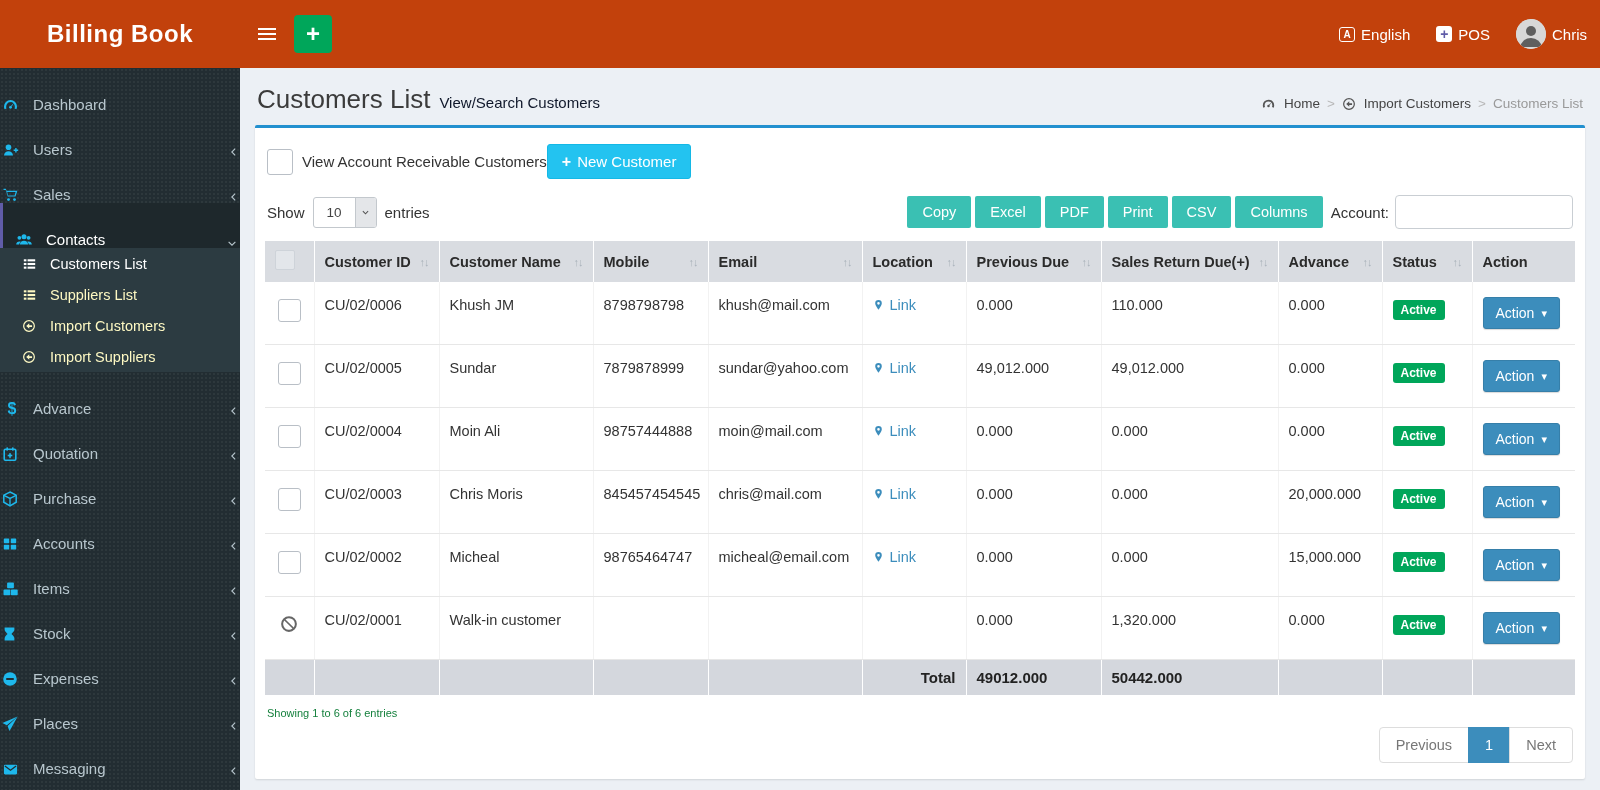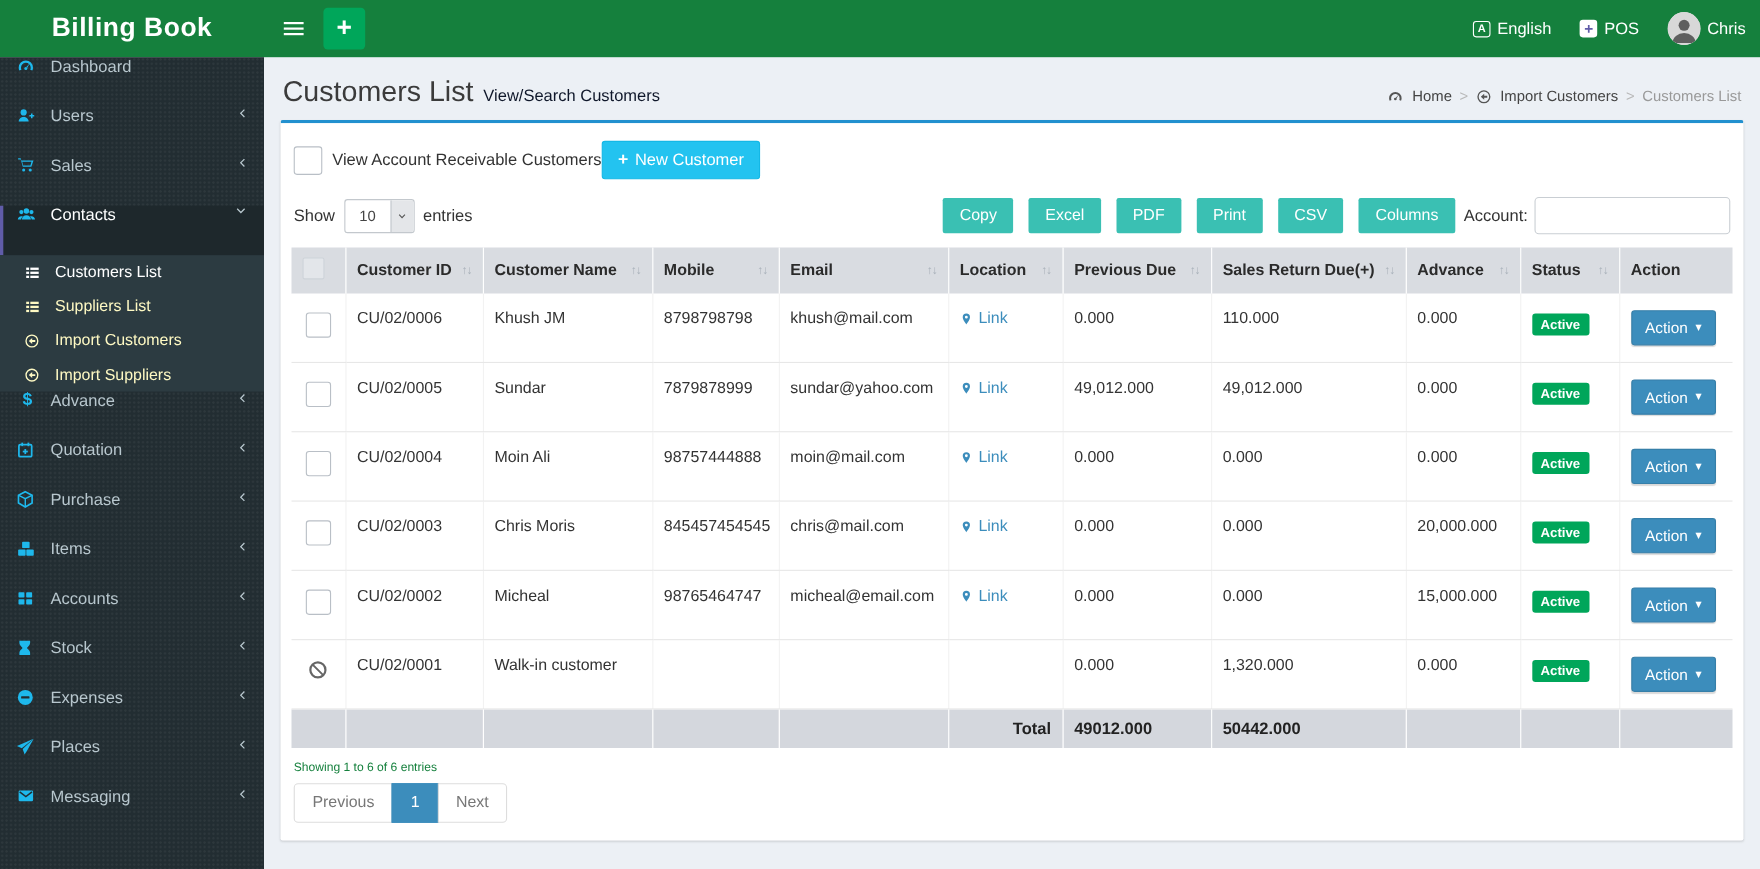--- a/index.html
+++ b/index.html
@@ -2,41 +2,41 @@
 <html><head>
 <meta charset="utf-8">
 <style>
   *{box-sizing:border-box;margin:0;padding:0}
   html,body{width:1600px;height:790px;overflow:hidden}
   body{font-family:"Liberation Sans",sans-serif;background:#ecf0f5;color:#333;font-size:14.5px}
   .ic{display:inline-block;vertical-align:middle;flex:none}
   svg{display:block}
 
   
-  .topbar{display:flex;height:52px;background:#15803d}
+  .topbar{display:flex;height:68px;background:#c2410c}
   .logo{width:240px;display:flex;align-items:center;justify-content:center;color:#fff;font-size:24px;font-weight:bold;letter-spacing:.5px;cursor:pointer}
   .topbar-main{flex:1;display:flex;align-items:center}
   .ham-wrap{padding:0 18px;height:100%;display:flex;align-items:center;cursor:pointer}
   .hamburger{position:relative;width:18px;height:2px;background:#fff;display:block}
   .hamburger::before,.hamburger::after{content:"";position:absolute;left:0;width:18px;height:2px;background:#fff}
   .hamburger::before{top:-5px}.hamburger::after{top:5px}
   .btn-add{width:38px;height:38px;background:#00a65a;border:none;border-radius:4px;color:#fff;font-size:24px;font-weight:bold;line-height:34px;cursor:pointer}
   .top-right{margin-left:auto;display:flex;align-items:center;height:100%}
   .top-item{display:flex;align-items:center;gap:6px;color:#fff;font-size:15px;padding:0 13px;height:100%;cursor:pointer}
   .lang-ic{width:16px;height:15px;border:1.4px solid #fff;border-radius:3px;font-size:10px;font-weight:bold;color:#fff;display:flex;align-items:center;justify-content:center}
   .pos-ic{width:16px;height:16px;background:#fff;border-radius:3px;color:#605ca8;font-size:14px;font-weight:bold;display:flex;align-items:center;justify-content:center;line-height:1}
   .avatar{width:30px;height:30px;border-radius:50%;overflow:hidden;background:#dcdcdc}
 
   
   .main{display:flex;height:738px}
   .sidebar{width:240px;background:#222d32;background-image:radial-gradient(rgba(255,255,255,.05) 1px,transparent 1.2px);background-size:4px 4px;flex:none}
   .content{flex:1;padding:0 15px;overflow:hidden}
 
   
-  .side-item{display:flex;align-items:flex-start;height:45px;padding:0 15px;color:#b8c7ce;font-size:15px;cursor:pointer}
+  .side-item{display:flex;align-items:flex-end;height:45px;padding:0 2px;color:#b8c7ce;font-size:15px;cursor:pointer}
   .side-item .mic{color:#1eb8ec;width:20px;margin-right:11px;text-align:center}
   .side-item.active{background:#1e282c;color:#fff;border-left:3px solid #605ca8;padding-left:12px}
   .chev{margin-left:auto;color:#b8c7ce}
   .tic{font-size:16px;font-weight:bold;line-height:16px}
   .submenu{background:#2c3b41}
   .sub-item{display:flex;align-items:center;height:31px;padding:0 15px 0 22px;color:#fef9c3;font-size:14.5px;cursor:pointer}
   .sub-item .mic{width:18px;margin-right:10px;color:inherit;text-align:center}
   .sub-item.active{color:#fff}
 
   
@@ -56,21 +56,21 @@
   .chk-group{display:flex;align-items:center;gap:9px;font-size:15px;color:#333}
   .cbx{width:26px;height:26px;background:#fff;border:1px solid #b9bfc6;border-radius:3px;display:inline-block;cursor:pointer}
   .btn-new{background:#23c3f0;color:#fff;border:1px solid #14b8e6;border-radius:3px;font-size:15px;padding:8px 14px;display:flex;align-items:center;gap:6px;cursor:pointer;font-family:inherit}
   .btn-new .plus{font-weight:bold;font-size:16px;line-height:1}
 
   .row2{display:flex;align-items:center;margin:0 2px 12px 2px}
   .show-group{display:flex;align-items:center;gap:8px;font-size:15px;color:#333}
   .select-box{display:flex;width:64px;height:31px;border:1px solid #c3c8cd;border-radius:3px;overflow:hidden;cursor:pointer;background:#fff}
   .select-val{flex:1;display:flex;align-items:center;justify-content:center;font-size:13.5px;color:#444}
   .select-arrow{width:21px;background:#e4e6e9;border-left:1px solid #c3c8cd;display:flex;align-items:center;justify-content:center;color:#555}
-  .export-group{margin-left:auto;display:flex;gap:14px}
+  .export-group{margin-left:auto;display:flex;gap:4px}
   .btn-export{background:#3ac0b3;color:#fff;border:none;border-radius:2px;font-size:14.5px;padding:8px 15px;cursor:pointer;font-family:inherit}
   .search-group{display:flex;align-items:center;gap:6px;margin-left:8px;font-size:15px;color:#333}
   .search-input{width:178px;height:34px;border:1px solid #c9ced3;border-radius:4px;padding:0 8px;font-size:14px;font-family:inherit;outline:none}
 
   
   table.dt{width:100%;border-collapse:collapse;table-layout:fixed}
   .dt thead th{background:#d9dce1;color:#2b2b2b;font-size:14.5px;font-weight:bold;text-align:left;padding:9px 10px;border-right:1px solid #fff}
   .dt thead th:last-child{border-right:none}
   .thf{display:flex;align-items:center;justify-content:space-between;gap:4px}
   .sort{color:#a9b1ba;font-size:11px;letter-spacing:-1px;cursor:pointer;flex:none}
@@ -83,21 +83,21 @@
   .badge{display:inline-block;background:#00a65a;color:#fff;font-size:12px;font-weight:bold;padding:3px 8px;border-radius:3px;margin-top:3px}
   .btn-action{background:#3c8dbc;border:1px solid #367fa9;color:#fff;border-radius:3px;font-size:14px;padding:7px 12px;display:inline-flex;align-items:center;gap:7px;cursor:pointer;font-family:inherit;box-shadow:0 1px 1px rgba(0,0,0,.15)}
   .caret{font-size:11px;line-height:1}
   .ban{color:#666;margin-top:3px}
   .dt tfoot td{background:#d4d7dd;padding:9px 10px;font-size:15px;font-weight:bold;color:#222;border-right:1px solid #fff}
   .dt tfoot td:last-child{border-right:none}
   .t-label{text-align:right}
 
   
   .showing{font-size:11px;color:#15803d;margin:12px 2px 4px 2px}
-  .pag-row{display:flex;justify-content:flex-start;margin:8px 2px 6px 2px}
+  .pag-row{display:flex;justify-content:flex-end;margin:8px 2px 6px 2px}
   .pager{display:flex}
   .pg{border:1px solid #ddd;background:#fff;color:#777;font-size:14.5px;padding:9px 16px;cursor:pointer;margin-left:-1px;font-family:inherit}
   .pg.first{border-radius:4px 0 0 4px;margin-left:0}
   .pg.last{border-radius:0 4px 4px 0}
   .pg.active{background:#3c8dbc;border-color:#3c8dbc;color:#fff}
 </style>
 </head>
 <body>
 
 <div class="topbar">
@@ -274,43 +274,43 @@
         </span>
       <span>Purchase</span>
       <span class="chev ic">
           <svg width="9" height="12" viewBox="0 0 16 16">
             <path d="M11 2 5 8l6 6" fill="none" stroke="currentColor" stroke-width="2"></path>
           </svg>
         </span>
     </div>
     <div class="side-item">
       <span class="mic ic">
-          <svg width="17" height="16" viewBox="0 0 16 16" fill="currentColor">
-            <rect x="4.6" y="1.6" width="6.8" height="5.6" rx=".8"></rect>
-            <rect x="1" y="8.6" width="6.8" height="5.6" rx=".8"></rect>
-            <rect x="8.4" y="8.6" width="6.8" height="5.6" rx=".8"></rect>
-          </svg>
-        </span>
-      <span>Items</span>
-      <span class="chev ic">
-          <svg width="9" height="12" viewBox="0 0 16 16">
-            <path d="M11 2 5 8l6 6" fill="none" stroke="currentColor" stroke-width="2"></path>
-          </svg>
-        </span>
-    </div>
-    <div class="side-item">
-      <span class="mic ic">
           <svg width="16" height="16" viewBox="0 0 16 16" fill="currentColor">
             <rect x="1.8" y="2.4" width="5.4" height="4.8" rx=".7"></rect>
             <rect x="8.8" y="2.4" width="5.4" height="4.8" rx=".7"></rect>
             <rect x="1.8" y="8.8" width="5.4" height="4.8" rx=".7"></rect>
             <rect x="8.8" y="8.8" width="5.4" height="4.8" rx=".7"></rect>
           </svg>
         </span>
       <span>Accounts</span>
+      <span class="chev ic">
+          <svg width="9" height="12" viewBox="0 0 16 16">
+            <path d="M11 2 5 8l6 6" fill="none" stroke="currentColor" stroke-width="2"></path>
+          </svg>
+        </span>
+    </div>
+    <div class="side-item">
+      <span class="mic ic">
+          <svg width="17" height="16" viewBox="0 0 16 16" fill="currentColor">
+            <rect x="4.6" y="1.6" width="6.8" height="5.6" rx=".8"></rect>
+            <rect x="1" y="8.6" width="6.8" height="5.6" rx=".8"></rect>
+            <rect x="8.4" y="8.6" width="6.8" height="5.6" rx=".8"></rect>
+          </svg>
+        </span>
+      <span>Items</span>
       <span class="chev ic">
           <svg width="9" height="12" viewBox="0 0 16 16">
             <path d="M11 2 5 8l6 6" fill="none" stroke="currentColor" stroke-width="2"></path>
           </svg>
         </span>
     </div>
     <div class="side-item">
       <span class="mic ic">
           <svg width="15" height="16" viewBox="0 0 16 16" fill="currentColor">
             <path d="M2.8 1h10.4v2.3c0 1.9-1.6 3.1-3.1 4.7 1.5 1.6 3.1 2.8 3.1 4.7V15H2.8v-2.3c0-1.9 1.6-3.1 3.1-4.7C4.4 6.4 2.8 5.2 2.8 3.3z"></path>

